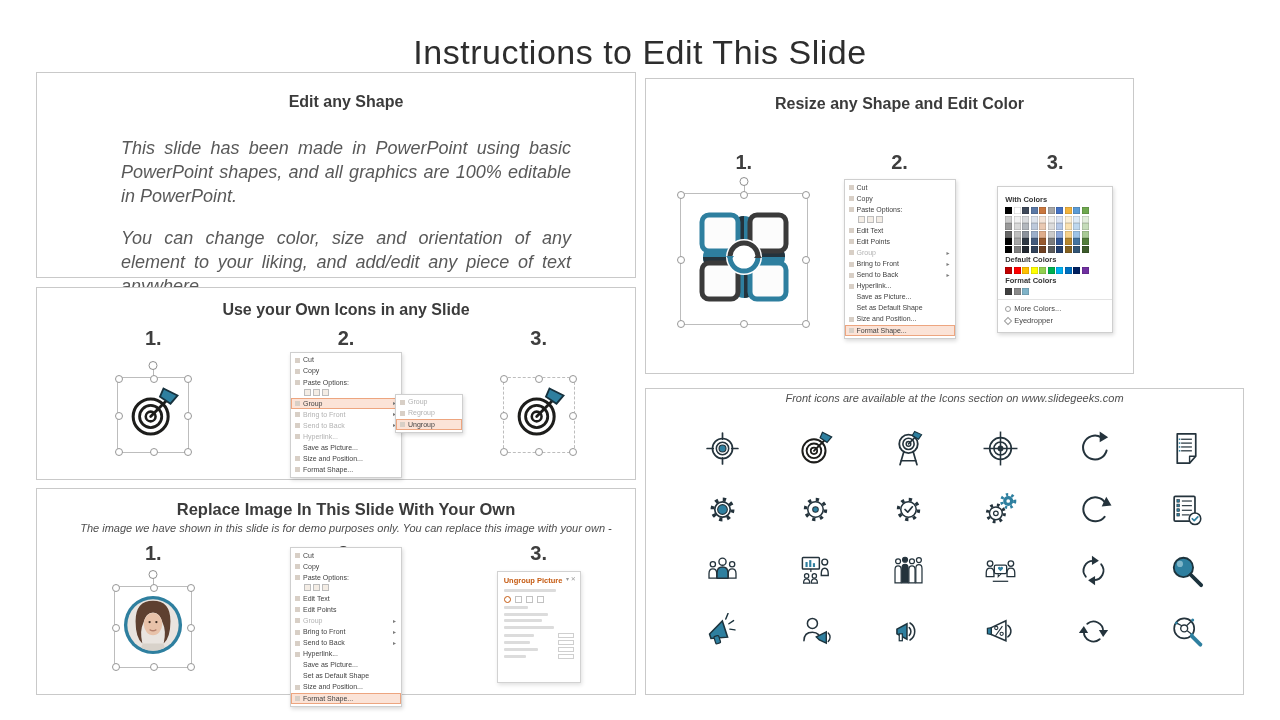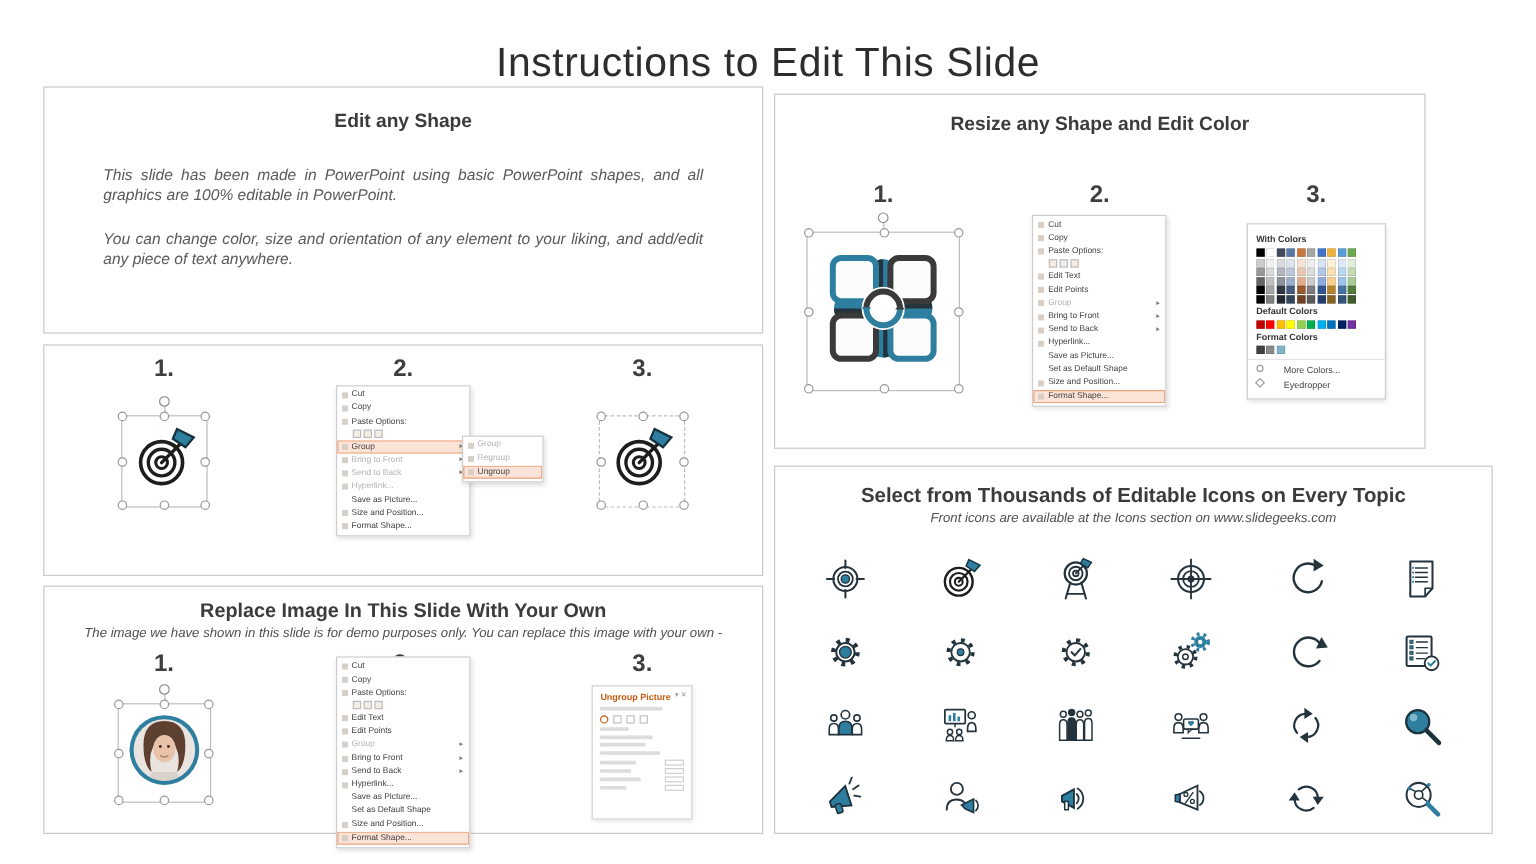--- a/index.html
+++ b/index.html
@@ -1,32 +1,32 @@
 <!DOCTYPE html>
 <html><head>
 <meta charset="utf-8">
 <style>
   html,body{margin:0;padding:0;background:#fff;}
   .stage{position:relative;width:1280px;height:720px;background:#ffffff;overflow:hidden;
          font-family:"Liberation Sans",sans-serif;color:#3d3d3d;}
   .slide-title{position:absolute;top:10px;left:0;right:0;text-align:center;
                font-size:34px;font-weight:400;color:#2d2d2d;letter-spacing:.5px;}
-  .panel{position:absolute;background:#fff;border:1px solid #c9c9c9;box-sizing:border-box;}
+  .panel{position:absolute;background:#fff;border:1px solid #c9c9c9;box-sizing:border-box;padding-left:20px;}
   #p-edit  {left:36px;top:72px;width:600px;height:206px;}
   #p-icons {left:36px;top:287px;width:600px;height:193px;}
   #p-image {left:36px;top:488px;width:600px;height:207px;}
-  #p-resize{left:645px;top:78px;width:543px;height:296px;}
+  #p-resize{left:645px;top:78px;width:489px;height:296px;}
   #p-grid  {left:645px;top:388px;width:599px;height:307px;}
   .panel-title{text-align:center;font-size:16px;font-weight:700;color:#3b3b3b;margin:0;}
   #p-edit .panel-title{margin-top:20px;}
   #p-icons .panel-title{margin-top:13px;}
   #p-image .panel-title{margin-top:11px;font-size:16.5px;}
   #p-resize .panel-title{margin-top:16px;}
   #p-grid .panel-title{margin-top:14px;font-size:17px;}
-  .body-text{margin:26px 49px 0;font-style:italic;font-size:13px;line-height:1.33;
+  .body-text{margin:26px 64px 0;font-style:italic;font-size:18px;line-height:1.33;
              color:#595959;text-align:justify;}
   .body-text + .body-text{margin-top:18px;}
   .panel-sub{text-align:center;font-style:italic;font-size:11px;color:#4f4f4f;margin-top:3px;}
   .steps{display:flex;margin-top:8px;}
   .step{flex:1;text-align:center;position:relative;}
   .step-num{font-size:20px;font-weight:700;color:#3e3e3e;}
   .art{display:flex;align-items:center;justify-content:center;margin-top:6px;}
   #p-icons .art{height:118px;}
   #p-image .art{height:112px;}
   #p-resize .steps{margin-top:38px;}
@@ -58,21 +58,21 @@
            border:1px solid #cfcfcf;box-shadow:1px 2px 4px rgba(0,0,0,.15);
            padding:2px 0;font-size:7px;color:#3f3f3f;}
   
   .cp{width:100px;background:#fff;border:1px solid #cfcfcf;box-shadow:1px 2px 4px rgba(0,0,0,.15);
       padding:6px 7px 5px;font-size:7.5px;color:#333;text-align:left;}
   .cp-label{font-weight:700;margin:2px 0 3px;}
   .swrow{display:flex;gap:1.5px;margin-bottom:2px;}
   .sw{width:7px;height:7px;box-shadow:inset 0 0 0 0.5px rgba(0,0,0,.22);}
   .tints .swrow{margin-bottom:0.5px;}
   .cp-div{height:1px;background:#e3e3e3;margin:4px -7px 3px;}
-  .cp-item{display:flex;gap:17px;padding:1.5px 0;color:#454545;}
+  .cp-item{display:flex;align-items:center;gap:3px;padding:1.5px 0;color:#454545;}
   .cp-ico{width:6px;height:6px;border:1px solid #9e9e9e;border-radius:50%;box-sizing:border-box;flex:none;}
   
   .fp{width:84px;height:112px;background:#fff;border:1px solid #d2d2d2;
       box-shadow:1px 2px 4px rgba(0,0,0,.12);padding:4px 6px;box-sizing:border-box;
       font-size:7px;text-align:left;position:relative;}
   .fp-title{color:#C55A11;font-size:7.5px;font-weight:700;}
   .fp-x{position:absolute;right:4px;top:3px;color:#9a9a9a;font-size:6px;}
   .fb{height:3px;background:#dcdcdc;border-radius:1px;margin:3.5px 0;}
   .fp-icons{display:flex;gap:4px;margin:4px 0 3px;}
   .fp-icons span{width:7px;height:7px;border:1px solid #c2c2c2;box-sizing:border-box;}
@@ -276,20 +276,21 @@
 
   <h1 class="slide-title">Instructions to Edit This Slide</h1>
 
   <section class="panel" id="p-edit">
     <h2 class="panel-title">Edit any Shape</h2>
     <p class="body-text">This slide has been made in PowerPoint using basic PowerPoint shapes, and all graphics are 100% editable in PowerPoint.</p>
     <p class="body-text">You can change color, size and orientation of any element to your liking, and add/edit any piece of text anywhere.</p>
   </section>
 
   <section class="panel" id="p-icons">
+    <h2 class="panel-title">Use your Own Icons in any Slide</h2>
     <div class="steps">
       <div class="step">
         <div class="step-num">1.</div>
         <div class="art">
           <span class="selwrap with-rot">
             <svg width="56" height="56" viewBox="0 0 48 48">
                 <use href="#sym-db"></use>
               </svg>
           <span class="hd tl"></span><span class="hd tm"></span><span class="hd tr"></span><span class="hd ml"></span><span class="hd mr"></span><span class="hd bl"></span><span class="hd bm"></span><span class="hd br"></span><span class="rot-stem"></span><span class="rot-handle"></span></span>
         </div>
@@ -720,21 +721,20 @@
               <span class="cp-ico" style="border-radius:0;transform:rotate(45deg);"></span>
               <span>Eyedropper</span>
             </div>
           </div>
         </div>
       </div>
     </div>
   </section>
 
   <section class="panel" id="p-grid">
-    <h2 class="panel-title">Select from Thousands of Editable Icons on Every Topic</h2>
     <div class="panel-sub">Front icons are available at the Icons section on www.slidegeeks.com</div>
     <div class="grid" id="icon-grid">
         <div class="gcell">
           <svg viewBox="0 0 48 48" class="gicon">
             <use href="#sym-tc"></use>
           </svg>
         </div>
         <div class="gcell">
           <svg viewBox="0 0 48 48" class="gicon">
             <use href="#sym-db"></use>

